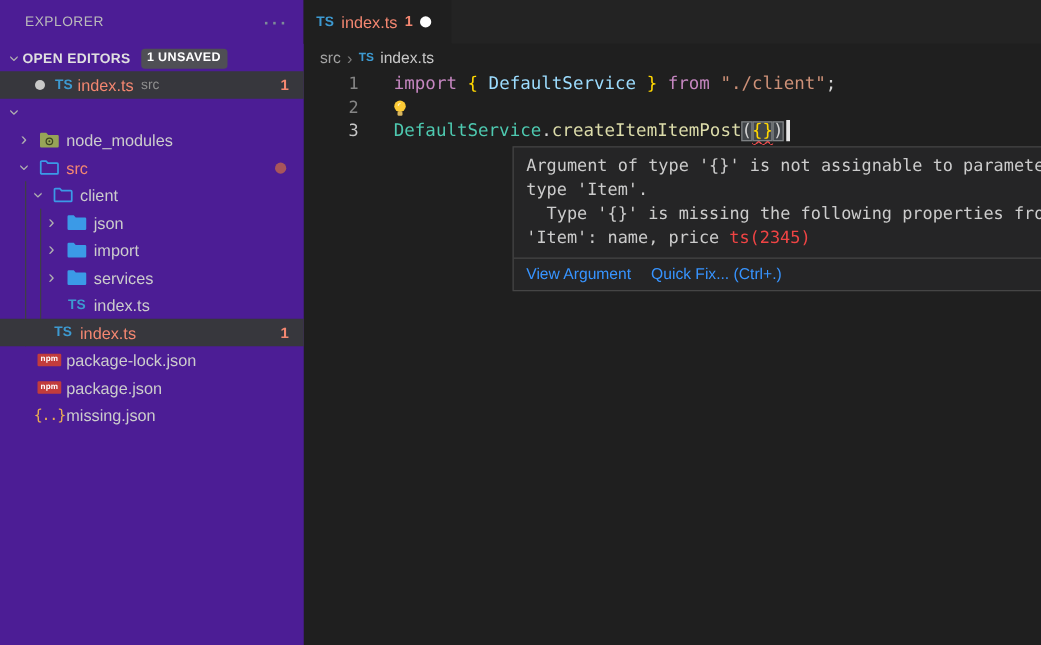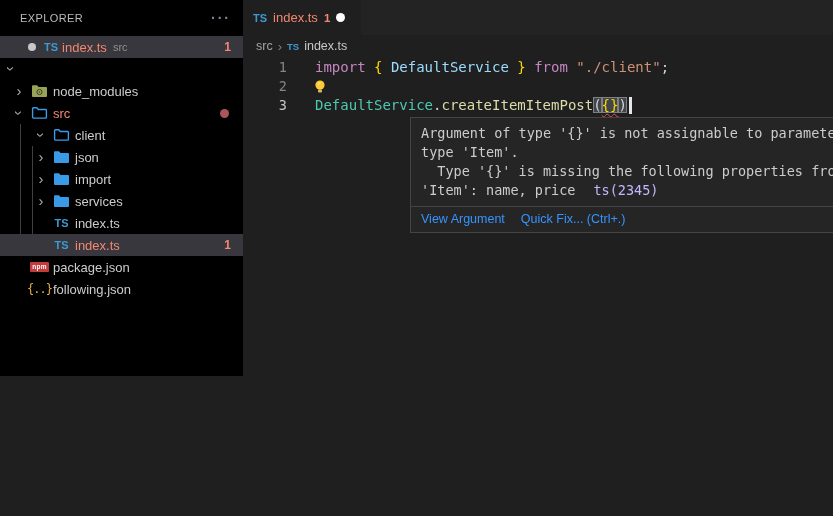--- a/index.html
+++ b/index.html
@@ -4,41 +4,41 @@
 <style>
   * { margin:0; padding:0; box-sizing:border-box; }
   html,body { width:833px; height:516px; }
   body {
     position:relative; overflow:hidden;
     background:#1f1f1f;
     font-family:"Liberation Sans", sans-serif;
     color:#cccccc;
   }
   
-  #sidebar { position:absolute; left:0; top:0; width:243px; height:376px; background:#000000; }
+  #sidebar { position:absolute; left:0; top:0; width:243px; height:516px; background:#4c1d95; }
   .explorer-title { height:36px; display:flex; align-items:center; padding:0 12px 0 20px; }
   .explorer-title .t { font-size:11px; color:#bbbbbb; letter-spacing:.4px; }
   .more { margin-left:auto; color:#7d8b99; font-size:14px; font-weight:bold; letter-spacing:2px; cursor:pointer; line-height:10px; }
   .sec-header { height:21px; display:flex; align-items:center; padding-left:4px; font-size:11px; font-weight:bold; color:#e0e0e0; letter-spacing:.3px; cursor:pointer; }
   .sec-header.h2 { height:22px; }
   .chev { width:14px; display:inline-flex; justify-content:center; color:#b0b0b0; font-size:15px; line-height:10px; flex:none; font-weight:normal; }
   .chev.down { transform:rotate(90deg); }
   .badge-unsaved { margin-left:8px; background:#4f4f55; color:#ffffff; font-size:10px; font-weight:bold; padding:2px 5px 3px; border-radius:3px; letter-spacing:.3px; }
   .oe-row { height:22px; display:flex; align-items:center; background:#37373d; padding-left:28px; position:relative; cursor:pointer; }
   .mod-dot { width:8px; height:8px; border-radius:50%; background:#c8c8c8; flex:none; }
   .ts-ic { color:#3d9ad1; font-weight:bold; font-size:11px; flex:none; font-family:"Liberation Sans",sans-serif; }
   .fname { font-size:13px; color:#cccccc; white-space:nowrap; }
   .fname.err { color:#f48771; }
   .detail { font-size:11px; color:#909090; margin-left:6px; }
   .count-badge { position:absolute; right:12px; color:#f48771; font-size:12px; font-weight:bold; }
   
   .tree { position:relative; }
   .row { height:22px; display:flex; align-items:center; gap:5px; position:relative; cursor:pointer; }
   .row.sel { background:#37373d; }
-  .lvl0 { padding-left:12px; } .lvl1 { padding-left:34px; } .lvl2 { padding-left:34px; }
+  .lvl0 { padding-left:12px; } .lvl1 { padding-left:23px; } .lvl2 { padding-left:34px; }
   .chev-slot { width:14px; flex:none; }
   .ico { width:17px; height:14px; flex:none; display:flex; align-items:center; justify-content:center; }
   .npm-ic { background:#c23c3c; color:#ffffff; font-size:6.5px; font-weight:bold; padding:2px 2px; border-radius:1px; line-height:1; letter-spacing:.2px; }
   .json-ic { color:#e8ab53; font-size:12px; font-family:"DejaVu Sans Mono",monospace; letter-spacing:-1px; }
   .err-dot { position:absolute; right:14px; width:9px; height:9px; border-radius:50%; background:#a8555b; }
   .guide { position:absolute; width:1px; background:#3f3f46; }
   
   #editor { position:absolute; left:243px; top:0; width:600px; height:516px; }
   .tabbar { height:35px; background:#232323; display:flex; }
   .tab { width:118px; background:#1f1f1f; display:flex; align-items:center; padding:0 10px; gap:6px; cursor:pointer; }
@@ -56,33 +56,38 @@
   .tok-kw { color:#c586c0; } .tok-gold { color:#ffd700; } .tok-id { color:#9cdcfe; }
   .tok-str { color:#ce9178; } .tok-teal { color:#4ec9b0; } .tok-fn { color:#dcdcaa; }
   .bbox { background:#414549; outline:1px solid #7e8183; outline-offset:-1px; }
   .sqg { text-decoration:underline wavy #f14c4c 1px; text-underline-offset:3px; text-decoration-skip-ink:none; }
   .cursor { display:inline-block; width:3px; height:17px; background:#e6e6e6; vertical-align:middle; margin-left:2px; transform:translateY(-1px); }
   .bulb { position:absolute; left:70px; top:79px; }
   
   .hover { position:absolute; left:167px; top:117px; width:575px; background:#252526; border:1px solid #454545; z-index:5; }
   .hover-body { padding:6px 10px 6px; }
   .hover-line { font-family:"DejaVu Sans Mono",monospace; font-size:13.5px; line-height:19px; color:#cccccc; white-space:pre; }
-  .code-ref { color:#c4b5fd; margin-left:18px; }
+  .code-ref { color:#ef4444; margin-left:8px; }
   .hover-actions { border-top:1px solid #454545; padding:5px 10px 6px; display:flex; gap:16px; }
   .hover-actions a { color:#3794ff; font-size:12.5px; text-decoration:none; cursor:pointer; }
 </style>
 </head>
 <body>
 
 <div id="sidebar">
   <div class="explorer-title">
     <span class="t">EXPLORER</span>
     <span class="more">···</span>
   </div>
 
+  <div class="sec-header">
+    <span class="chev down">›</span>
+    <span>OPEN EDITORS</span>
+    <span class="badge-unsaved">1 UNSAVED</span>
+  </div>
 
   <div class="oe-row">
     <span class="mod-dot"></span>
     <span class="ts-ic" style="margin-left:8px">TS</span>
     <span class="fname err" style="margin-left:4px">index.ts</span>
     <span class="detail">src</span>
     <span class="count-badge">1</span>
   </div>
 
   <div class="sec-header h2">
@@ -166,35 +171,42 @@
 
     <div class="row lvl1 sel">
       <span class="chev-slot"></span>
       <span class="ico">
           <span class="ts-ic">TS</span>
         </span>
       <span class="fname err">index.ts</span>
       <span class="count-badge">1</span>
     </div>
 
-
     <div class="row lvl0">
       <span class="chev-slot"></span>
       <span class="ico">
           <span class="npm-ic">npm</span>
         </span>
+      <span class="fname">package-lock.json</span>
+    </div>
+
+    <div class="row lvl0">
+      <span class="chev-slot"></span>
+      <span class="ico">
+          <span class="npm-ic">npm</span>
+        </span>
       <span class="fname">package.json</span>
     </div>
 
     <div class="row lvl0">
       <span class="chev-slot"></span>
       <span class="ico">
           <span class="json-ic">{..}</span>
         </span>
-      <span class="fname">following.json</span>
+      <span class="fname">missing.json</span>
     </div>
   </div>
 </div>
 
 <div id="editor">
   <div class="tabbar">
     <div class="tab">
       <span class="ts-ic">TS</span>
       <span class="fname err">index.ts</span>
       <span class="cnt">1</span>

